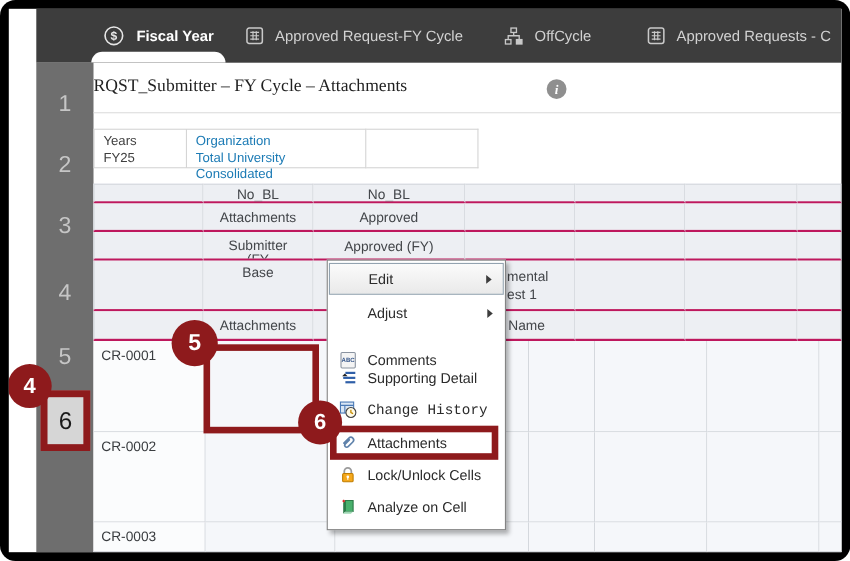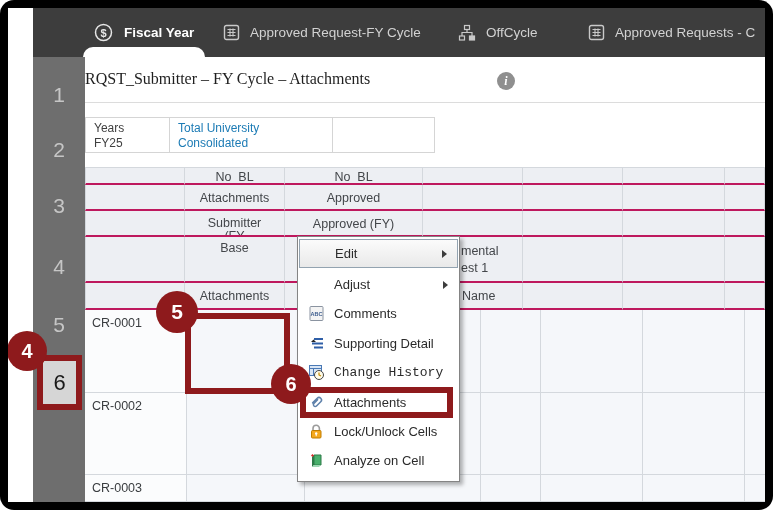--- a/index.html
+++ b/index.html
@@ -120,20 +120,21 @@
     <div class="title">RQST_Submitter – FY Cycle – Attachments</div>
     <div class="info-icon">i</div>
     <div class="title-sep"></div>
 
     <div class="pov">
       <div class="pov-cell" style="width:85px;">
         <div class="pov-label">Years</div>
         <div class="pov-value">FY25</div>
       </div>
       <div class="pov-cell pov-blue" style="width:163px;">
+        <div class="pov-label">Organization</div>
         <div class="pov-value">Total University Consolidated</div>
       </div>
       <div class="pov-cell" style="width:102px;"></div>
     </div>
 
     <div class="hrow" style="top:159px;height:18px;">
       <div class="hcell first grid-top w0"></div>
       <div class="hcell grid-top w1" style="line-height:18px;">No_BL</div>
       <div class="hcell grid-top w2" style="line-height:18px;">No_BL</div>
       <div class="hcell grid-top w3"></div>
@@ -215,21 +216,21 @@
 
     <div class="menu">
       <div class="menu-item highlight" style="top:2px;">
         <span class="mi-label">Edit</span>
         <span class="mi-arrow"></span>
       </div>
       <div class="menu-item" style="top:33px;">
         <span class="mi-label">Adjust</span>
         <span class="mi-arrow"></span>
       </div>
-      <div class="menu-item" style="top:62px;">
+      <div class="menu-item" style="top:76px;">
         <span class="mi-icon">
           <svg width="17" height="17" viewBox="0 0 17 17">
             <rect x="2" y="1.5" width="13" height="14" rx="1" fill="#f4f4f4" stroke="#8a93a0" stroke-width="1"></rect>
             <text x="8.5" y="10.5" font-size="5.5" font-weight="bold" fill="#3a5a8c" text-anchor="middle" font-family="Liberation Sans,sans-serif">ABC</text>
           </svg>
         </span>
         <span class="mi-label">Comments</span>
       </div>
       <div class="menu-item" style="top:92px;">
         <span class="mi-icon">

